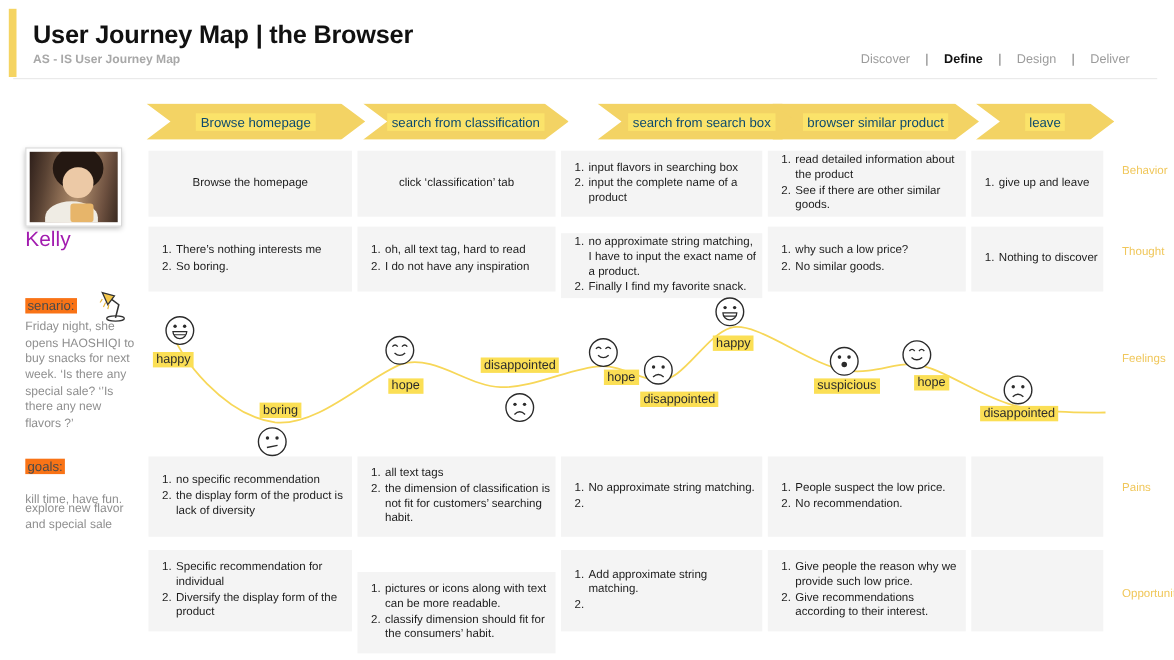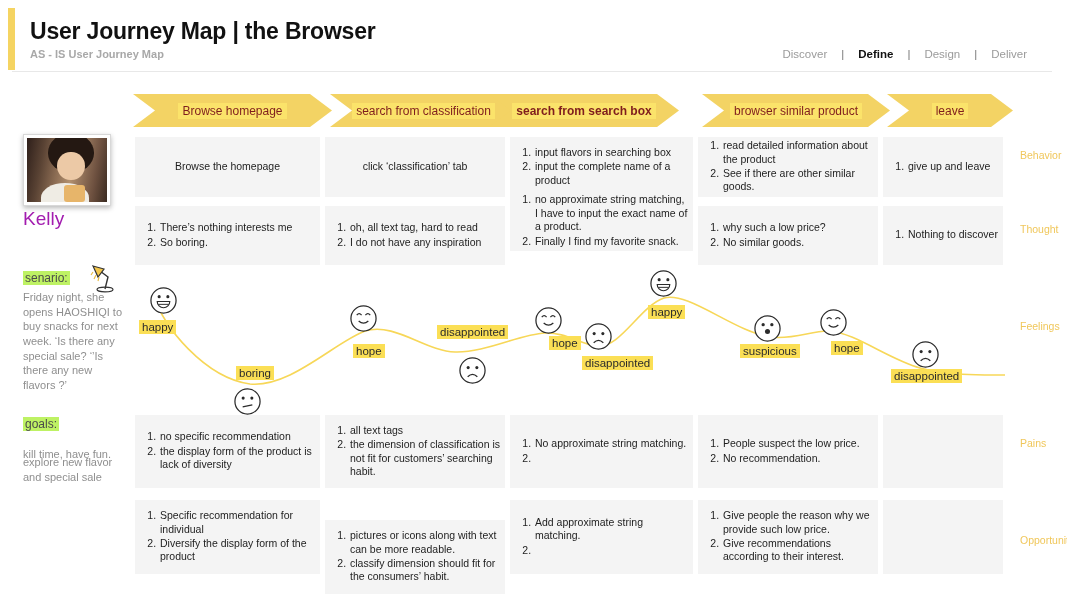--- a/index.html
+++ b/index.html
@@ -11,32 +11,32 @@
   .subtitle{position:absolute;left:30px;top:48px;font-size:11px;font-weight:700;color:#A8A8A8;}
   .nav{position:absolute;right:40px;top:48px;display:flex;align-items:center;gap:14px;font-size:11.5px;color:#9B9B9B;}
   .nav .nav-item{cursor:pointer;}
   .nav .nav-item.active{color:#111;font-weight:700;}
   .nav .sep{color:#777;}
   .header-divider{position:absolute;left:12px;top:71px;width:1040px;height:1px;background:#E8E8E8;}
   
   .stage-arrow{position:absolute;top:94px;height:33px;background:#F3D364;
        clip-path:polygon(0 0,calc(100% - 22px) 0,100% 50%,calc(100% - 22px) 100%,0 100%,22px 50%);
        display:flex;align-items:center;justify-content:center;}
-  .stage-arrow .stage-label{font-size:12px;color:#7f1d1d;background:#FBE36A;padding:1px 4px;white-space:nowrap;}
+  .stage-arrow .stage-label{font-size:12px;color:#0c4a6e;background:#FBE36A;padding:1px 4px;white-space:nowrap;}
   
   .photo-frame{position:absolute;left:23px;top:134px;width:80px;height:64px;background:#fff;
        border:1px solid #d8d8d8;padding:3px;box-shadow:0 2px 5px rgba(0,0,0,.28);}
   .photo{width:100%;height:100%;position:relative;overflow:hidden;
        background:linear-gradient(100deg,#2e1f1a 0%,#5a4334 20%,#8a6b52 38%,#b2906f 55%,#6e5140 82%,#3a2a20 100%);}
   .photo .hair{position:absolute;left:26%;top:-8%;width:58%;height:62%;border-radius:50%;background:#241812;}
   .photo .face{position:absolute;left:38%;top:22%;width:34%;height:44%;border-radius:50%;background:#ecc9a6;}
   .photo .shirt{position:absolute;left:18%;top:70%;width:60%;height:46%;border-radius:50% 50% 0 0;background:#efece4;}
   .photo .cup{position:absolute;left:46%;top:74%;width:26%;height:26%;border-radius:3px;background:#e7b56a;}
   .persona-name{position:absolute;left:23px;top:208px;font-size:19px;color:#a21caf;}
-  .hl{background:#bef264;color:#4a4a4a;padding:0 2px;}
+  .hl{background:#f97316;color:#4a4a4a;padding:0 2px;}
   .scenario-label{position:absolute;left:23px;top:271px;font-size:12px;}
   .lamp{position:absolute;left:90px;top:263px;width:28px;height:30px;}
   .scenario-text{position:absolute;left:23px;top:290px;width:102px;font-size:11px;line-height:1.33;color:#8F8F8F;}
   .goals-label{position:absolute;left:23px;top:417px;font-size:12px;}
   .goals-line1{position:absolute;left:23px;top:448px;width:104px;font-size:11px;color:#8F8F8F;}
   .goals-line2{position:absolute;left:23px;top:455px;width:106px;font-size:11px;line-height:1.35;color:#8F8F8F;}
   
   .cell{position:absolute;background:#F4F4F4;display:flex;align-items:center;font-size:10.5px;line-height:1.28;color:#1d1d1d;}
   .cell.center{justify-content:center;text-align:center;padding:2px 6px;box-sizing:border-box;}
   .cell ol{margin:0;padding:2px 4px 2px 24px;}
@@ -67,21 +67,21 @@
     </div>
   <div class="header-divider"></div>
 
   <div id="stages">
       <div class="stage-arrow" style="left: 133px; width: 199px;">
         <span class="stage-label">Browse homepage</span>
       </div>
       <div class="stage-arrow" style="left: 330px; width: 187px;">
         <span class="stage-label">search from classification</span>
       </div>
-      <div class="stage-arrow" style="left: 489px; width: 190px; font-weight: bold;">
+      <div class="stage-arrow" style="left: 543px; width: 190px;">
         <span class="stage-label">search from search box</span>
       </div>
       <div class="stage-arrow" style="left: 702px; width: 188px;">
         <span class="stage-label">browser similar product</span>
       </div>
       <div class="stage-arrow" style="left: 887px; width: 126px;">
         <span class="stage-label">leave</span>
       </div>
     </div>
   <div id="grid">
@@ -109,21 +109,21 @@
           <li>There’s nothing interests me</li>
           <li>So boring.</li>
         </ol>
       </div>
       <div class="cell" style="left: 325px; top: 206px; width: 180px; height: 59px;">
         <ol>
           <li>oh, all text tag, hard to read</li>
           <li>I do not have any inspiration</li>
         </ol>
       </div>
-      <div class="cell" style="left: 510px; top: 192px; width: 183px; height: 59px; align-items: flex-end;">
+      <div class="cell" style="left: 510px; top: 212px; width: 183px; height: 59px;">
         <ol>
           <li>no approximate string matching, I have to input the exact name of a product.</li>
           <li>Finally I find my favorite snack.</li>
         </ol>
       </div>
       <div class="cell" style="left: 698px; top: 206px; width: 180px; height: 59px;">
         <ol>
           <li>why such a low price?</li>
           <li>No similar goods.</li>
         </ol>

